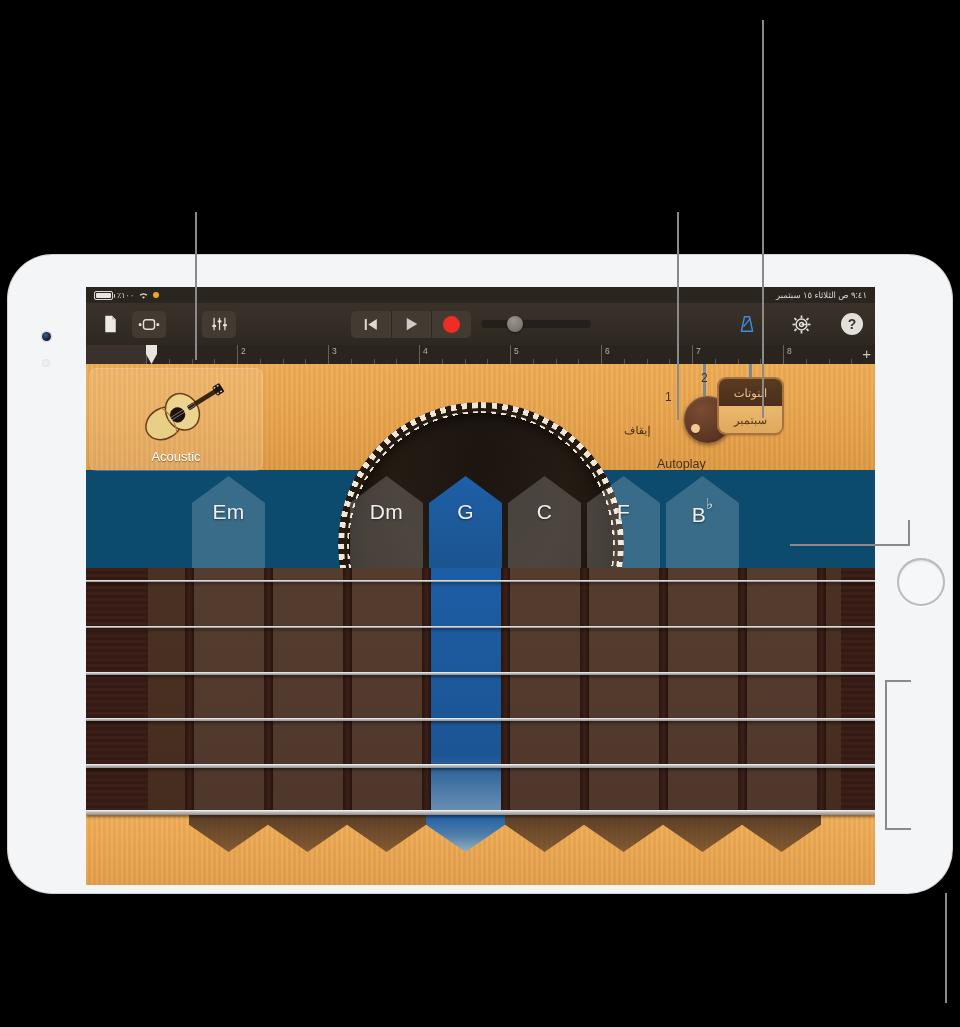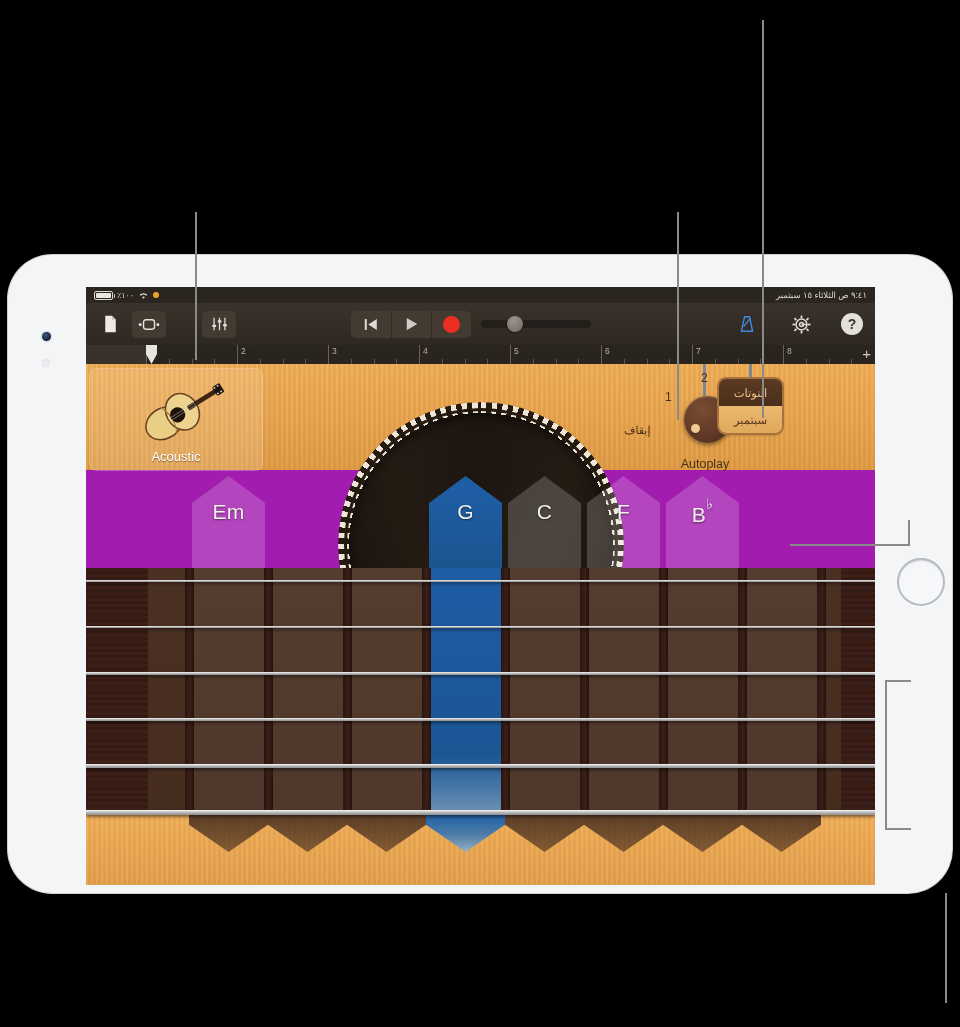--- a/index.html
+++ b/index.html
@@ -41,21 +41,21 @@
     width: 48px; height: 48px; border-radius: 50%;
     background: #f6f7f8;
     box-shadow: inset 0 0 0 2px #b9bcc0, inset 0 2px 3px rgba(0,0,0,.22), 0 1px 0 #fff;
     z-index: 45;
   }
 
   
   #screen {
     position: absolute; left: 86px; top: 287px;
     width: 789px; height: 598px;
-    background: #a21caf; overflow: hidden;
+    background: #0c4a6e; overflow: hidden;
     z-index: 20;
   }
 
   
   #status-bar {
     position: absolute; left: 0; top: 0; width: 100%; height: 16px;
     background: #2b2520; display: flex; align-items: center;
     padding: 0 8px; color: #e6e3df; font-size: 9px;
   }
   .sb-left { display: flex; align-items: center; gap: 4px; }
@@ -160,21 +160,21 @@
   #autoplay { position:absolute; left:571px; top:8px; width:96px; height:96px; }
   #knob {
     position:absolute; left:27px; top:24px; width:47px; height:47px; border-radius:50%;
     background: radial-gradient(circle at 38% 28%, #7a4c32, #5b3524 70%, #46271a 100%);
     box-shadow: 0 2px 4px rgba(0,0,0,.45), inset 0 1px 2px rgba(255,255,255,.18);
     cursor: pointer;
   }
   #knob-dot { position:absolute; left:7px; top:28px; width:9px; height:9px; border-radius:50%;
     background:#f2c893; box-shadow: 0 1px 1px rgba(0,0,0,.35); }
   .ap-num { position:absolute; font-size:12px; color:#4a3016; }
-  #ap-label { position:absolute; left:0; bottom:-3px; width:100%; text-align:center;
+  #ap-label { position:absolute; left:0; bottom:-3px; width:100%; text-align:left;
     font-size:12.5px; color:#4a3016; }
   #ap-off { position:absolute; left:-33px; top:52px; font-size:11px; color:#4a3016; direction:rtl; }
 
   
   #mode-toggle {
     position:absolute; left:633px; top:15px; width:63px; height:54px;
     border-radius:7px; overflow:hidden;
     box-shadow: 0 0 0 2px #a8723c, 0 2px 3px rgba(0,0,0,.35);
     cursor:pointer;
   }
@@ -487,20 +487,24 @@
         <div class="mode-seg on">النوتات</div>
         <div class="mode-seg off">سبتمبر</div>
       </div>
     </div>
 
     <div id="chord-strip">
         <div class="chord-col" style="left: 103px;">
           <div class="chord-shape"></div>
           <div class="chord-label">Em</div>
         </div>
+        <div class="chord-col" style="left: 261px;">
+          <div class="chord-shape"></div>
+          <div class="chord-label">Dm</div>
+        </div>
         <div class="chord-col active" style="left: 340px;">
           <div class="chord-shape"></div>
           <div class="chord-label">G</div>
         </div>
         <div class="chord-col" style="left: 419px;">
           <div class="chord-shape"></div>
           <div class="chord-label">C</div>
         </div>
         <div class="chord-col" style="left: 498px;">
           <div class="chord-shape"></div>

